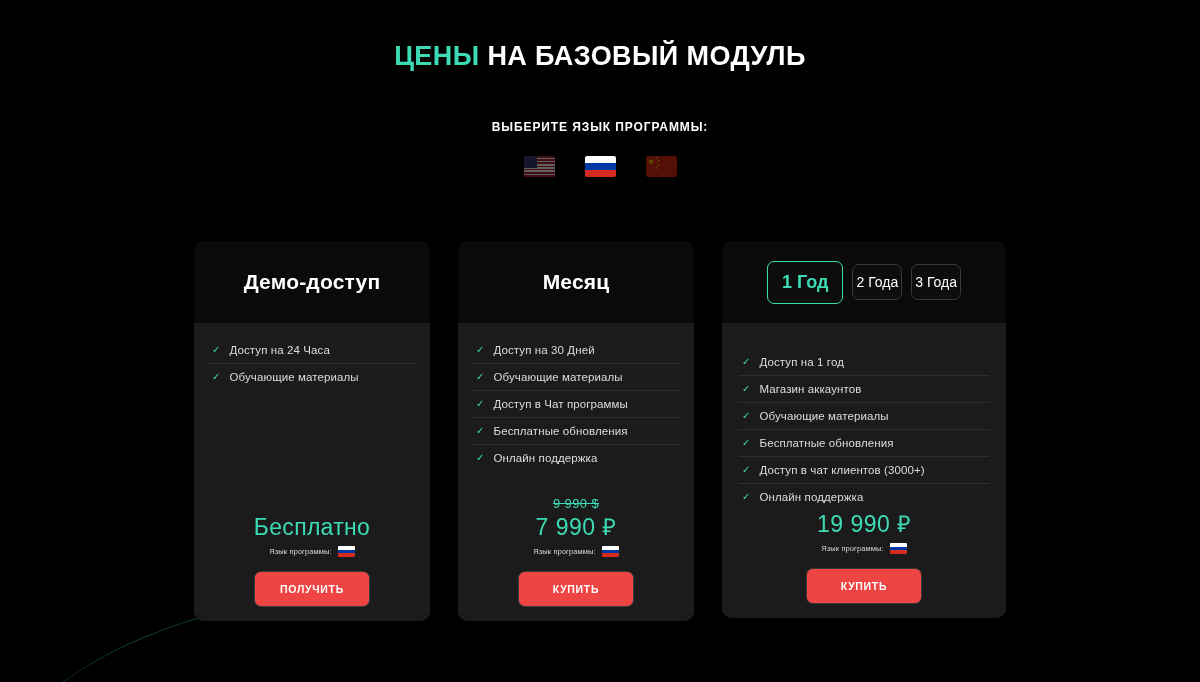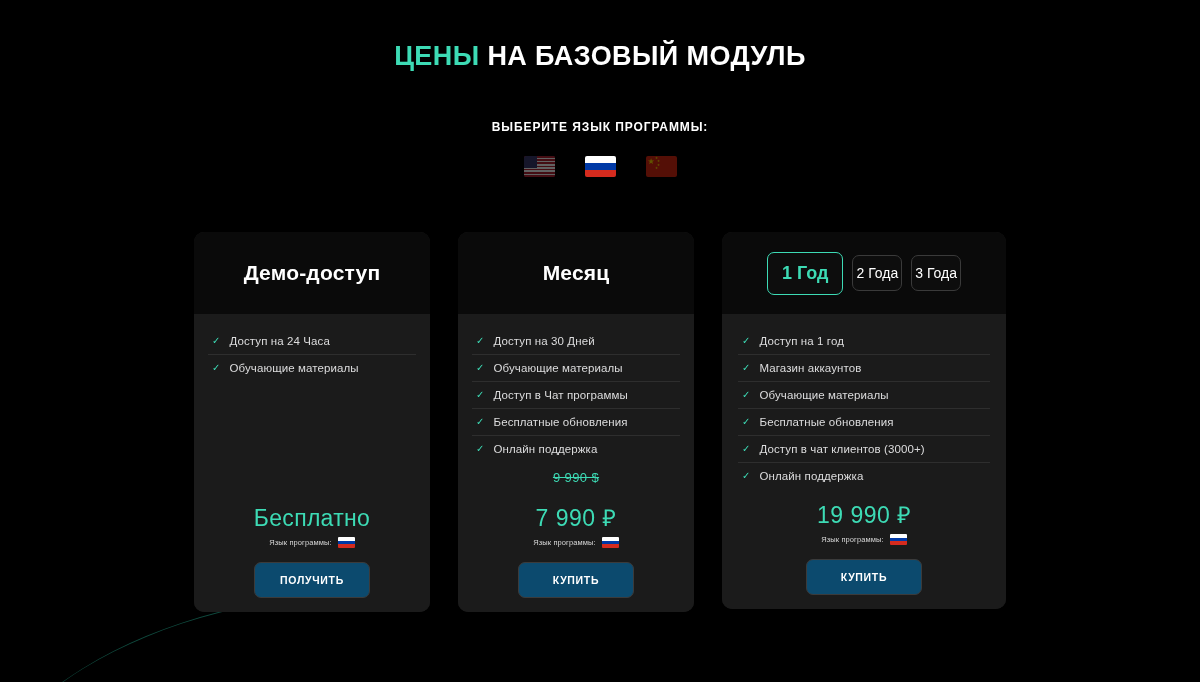--- a/index.html
+++ b/index.html
@@ -99,38 +99,38 @@
   }
   .flag-cn .s-big { left: 2px; top: 2px; font-size: 8px; }
   .flag-cn .s-a { left: 9.5px; top: 1px; font-size: 3.4px; }
   .flag-cn .s-b { left: 11.5px; top: 4px; font-size: 3.4px; }
   .flag-cn .s-c { left: 11.5px; top: 7.5px; font-size: 3.4px; }
   .flag-cn .s-d { left: 9.5px; top: 10.5px; font-size: 3.4px; }
 
   
   .cards {
     position: absolute;
-    top: 232px;
+    top: 241px;
     left: 0;
     width: 1200px;
     display: flex;
     justify-content: center;
     align-items: flex-start;
     gap: 28px;
   }
 
   .card {
     border-radius: 10px;
     overflow: hidden;
     background: #1b1b1b;
     display: flex;
     flex-direction: column;
   }
   .card-1, .card-2 { width: 236px; height: 380px; }
-  .card-3 { width: 284px; height: 377px; }
+  .card-3 { width: 284px; height: 377px; gap: 12px; }
 
   .card-head {
     background: #0a0a0a;
     display: flex;
     align-items: center;
     justify-content: center;
   }
   .card-1 .card-head, .card-2 .card-head { height: 82px; }
   .card-3 .card-head { height: 82px; gap: 9px; }
 
@@ -193,21 +193,21 @@
     margin-top: auto;
     text-align: center;
     padding-bottom: 14px;
   }
 
   .old-price {
     font-size: 13px;
     color: #3ddbb5;
     text-decoration: line-through;
     letter-spacing: 0.4px;
-    margin-bottom: 20px;
+    margin-bottom: 3px;
   }
   .new-price {
     font-size: 23px;
     color: #3ddbb5;
     letter-spacing: 0.5px;
     line-height: 1.15;
   }
   .free-price {
     font-size: 23px;
     color: #3ddbb5;
@@ -227,21 +227,21 @@
   }
   .lang-note .mini-flag {
     width: 17px; height: 11px; position: relative;
     border-radius: 1px; overflow: hidden; display: inline-block;
   }
 
   .cta-btn {
     display: block;
     width: 116px;
     margin: 14px auto 0;
-    background: #0c4a6e;
+    background: #ef4444;
     border: 1px solid #3b3b3b;
     border-radius: 7px;
     color: #ffffff;
     font-size: 10.5px;
     font-weight: bold;
     letter-spacing: 0.7px;
     padding: 11px 0;
     cursor: pointer;
     font-family: inherit;
     text-transform: uppercase;

